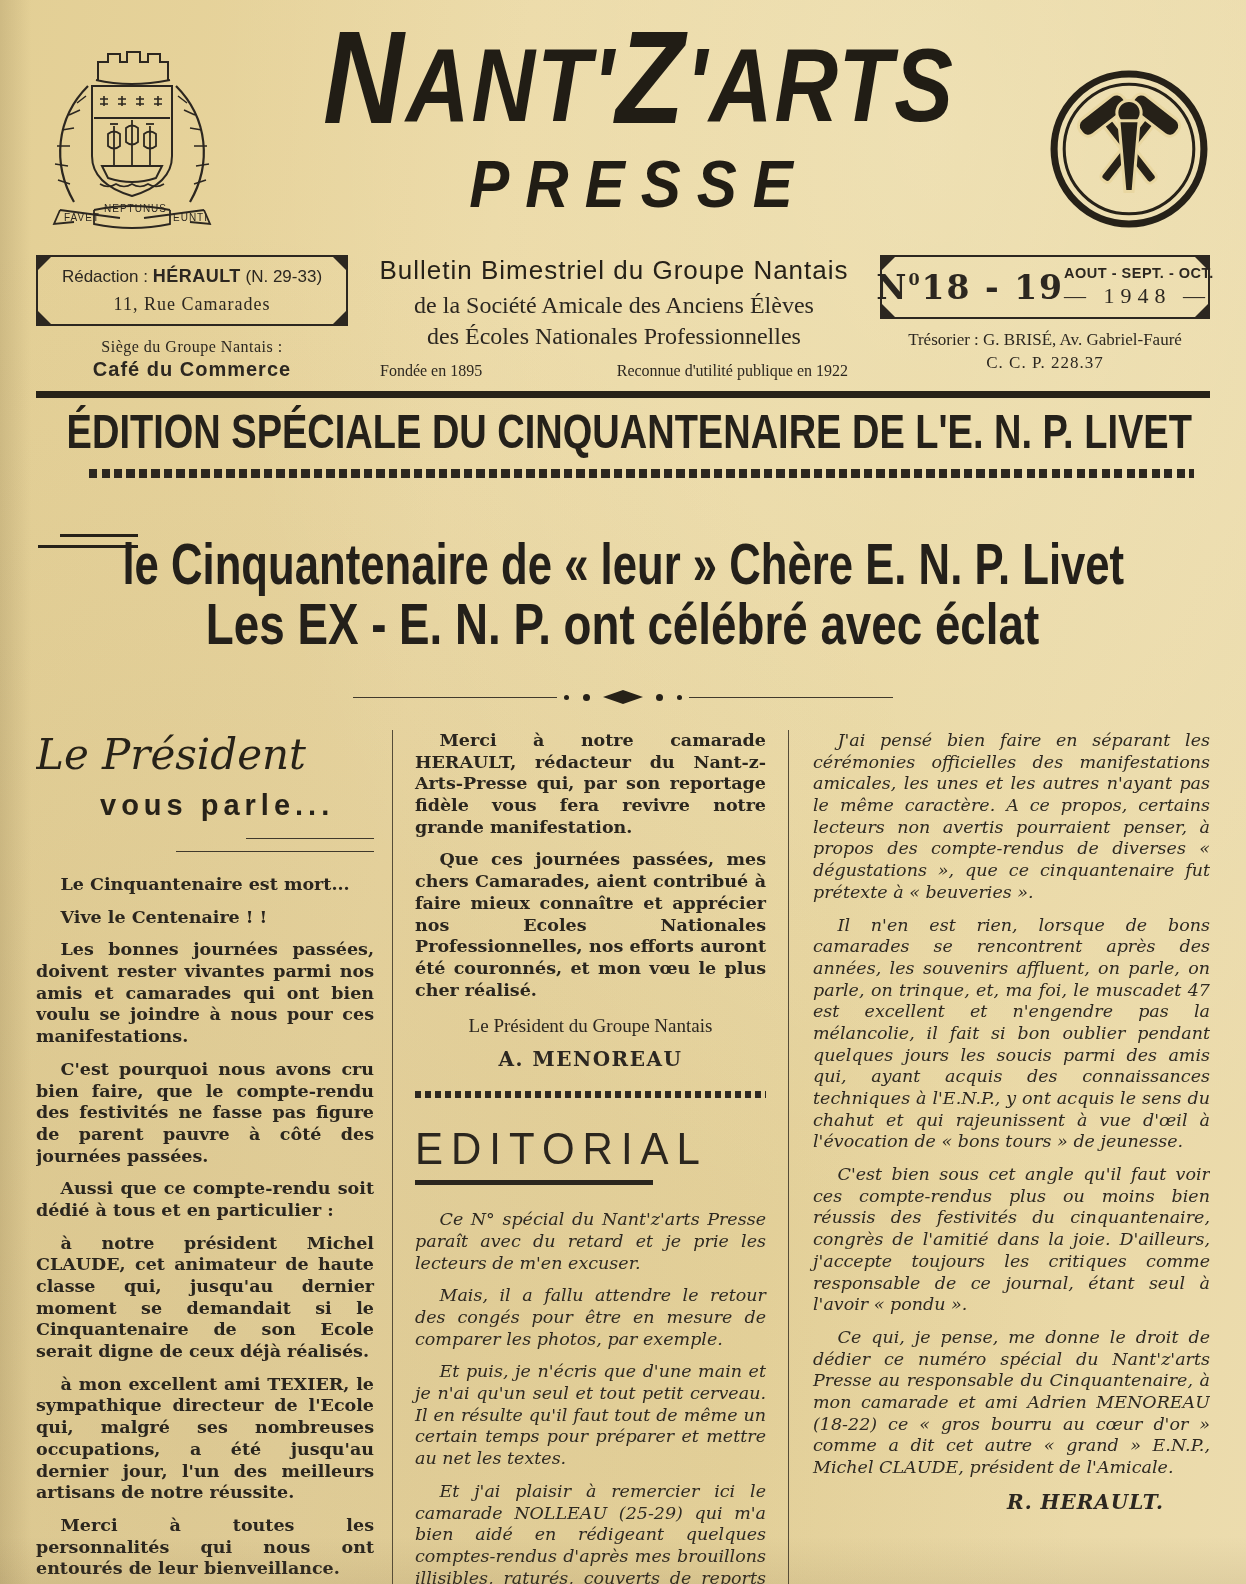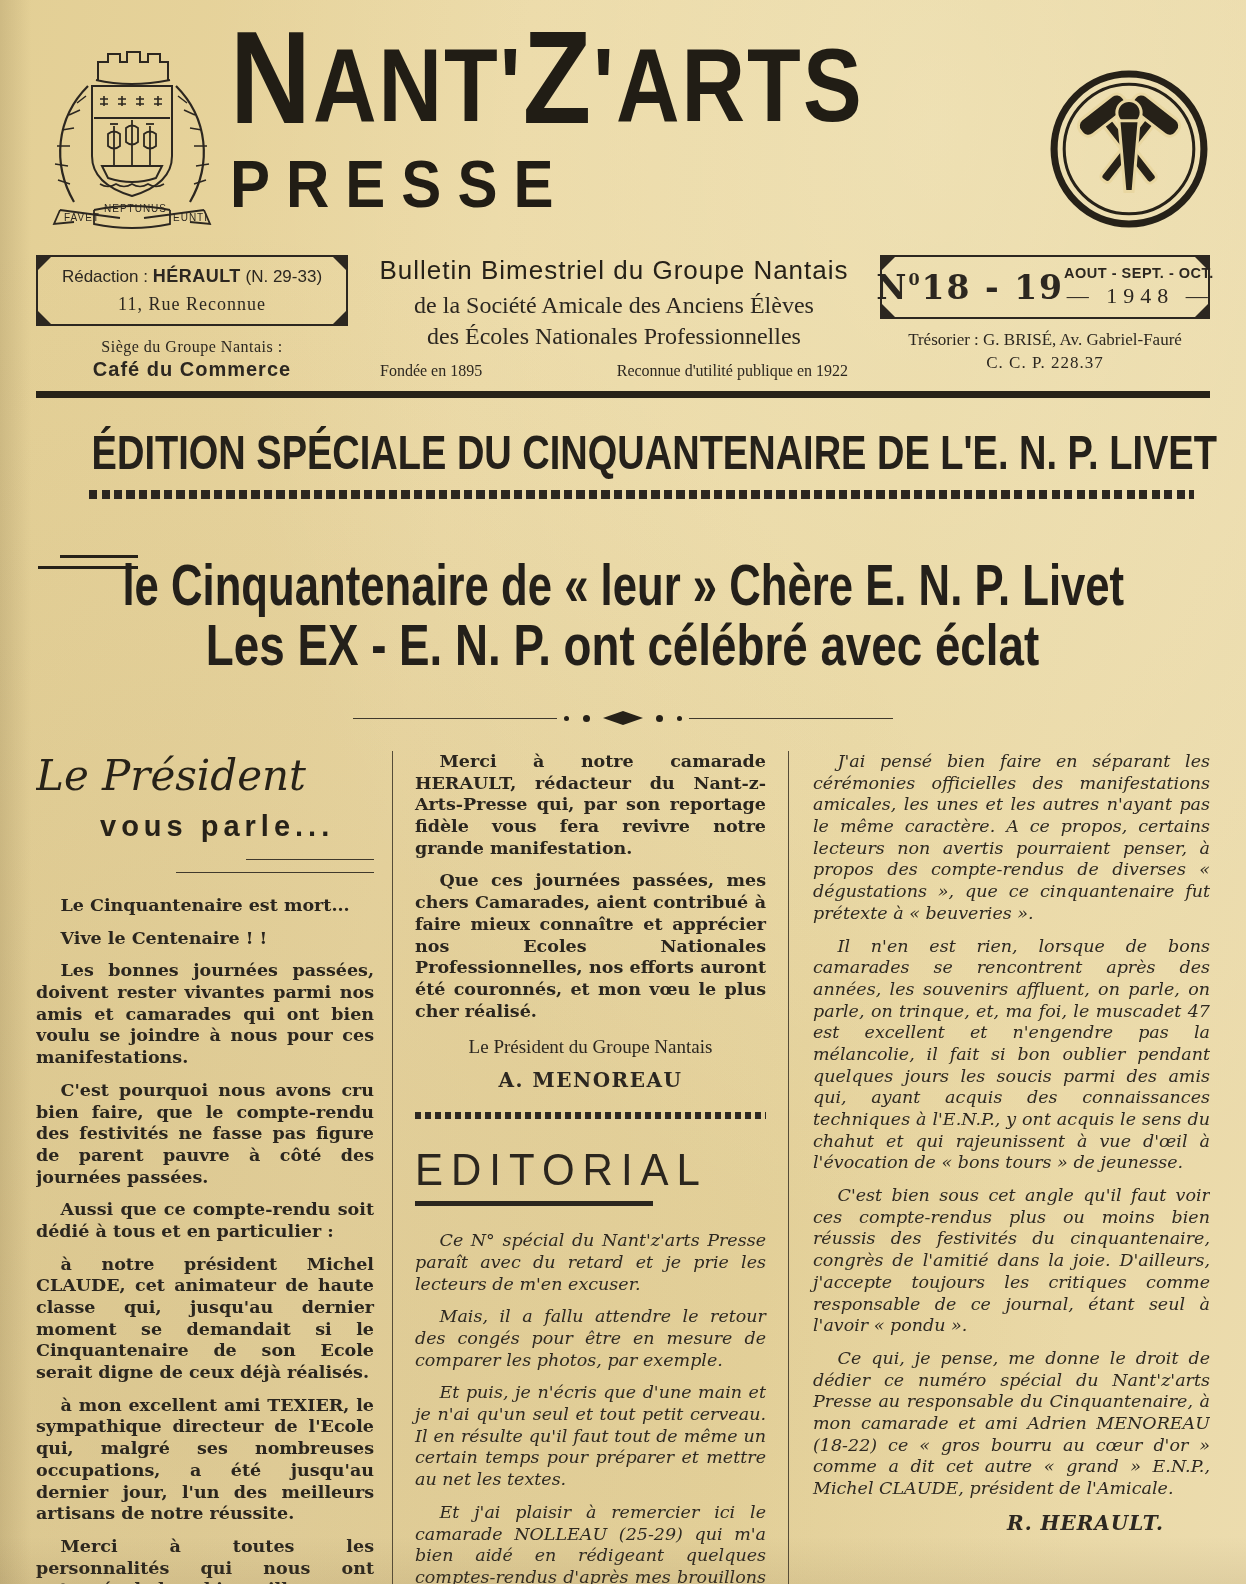--- a/index.html
+++ b/index.html
@@ -15,21 +15,21 @@
       linear-gradient(100deg,#e3cf95 0%,#ead7a2 35%,#e7d49d 65%,#ecdcae 100%);
     font-family:"Liberation Serif", serif;
   }
   .page::before{content:"";position:absolute;inset:0;pointer-events:none;
     background:linear-gradient(90deg, rgba(110,90,50,.18), transparent 2.5%),
                linear-gradient(0deg, rgba(110,90,50,.10), transparent 3%);}
 
   
   .masthead{display:flex;align-items:flex-start;padding:26px 36px 0 30px;}
   .crest{width:200px;flex:0 0 auto;margin-top:8px;}
-  .title-block{flex:1;margin-top:10px;}
+  .title-block{flex:1;text-align:center;margin-top:10px;font-style:italic;}
   .title{
     font-family:"Liberation Sans", sans-serif;font-weight:bold;
     font-size:88px;line-height:.95;color:#211d15;letter-spacing:2px;
     transform:scaleY(1.18);transform-origin:center top;white-space:nowrap;margin:0;
   }
   .title .big{font-size:112px;line-height:0;vertical-align:-2px;}
   .title2{
     font-family:"Liberation Sans", sans-serif;font-weight:bold;
     font-size:60px;letter-spacing:16px;color:#211d15;
     transform:scaleY(1.1);margin-top:30px;
@@ -57,30 +57,30 @@
   .seat-value{font-family:"Liberation Sans",sans-serif;font-weight:bold;font-size:20px;letter-spacing:1px;margin-top:2px;}
 
   .bull1{font-family:"Liberation Sans",sans-serif;font-size:26px;letter-spacing:1px;color:#262118;}
   .bull2{font-size:24px;margin-top:6px;}
   .bull3{font-size:24px;margin-top:4px;}
   .bull-bottom{display:flex;justify-content:space-between;font-size:16px;margin-top:12px;padding:0 6px;}
 
   .issue-box{display:flex;align-items:center;justify-content:center;padding:8px 8px;}
   .issue-left{font-family:"DejaVu Serif",serif;font-weight:bold;font-size:33px;letter-spacing:2px;white-space:nowrap;}
   .issue-left sup{font-size:16px;vertical-align:14px;}
-  .issue-right{text-align:right;}
+  .issue-right{text-align:left;}
   .issue-months{font-family:"Liberation Sans",sans-serif;font-weight:bold;font-size:14.5px;letter-spacing:.5px;white-space:nowrap;}
   .issue-year{font-size:22px;letter-spacing:6px;margin-top:2px;}
   .treasurer{font-size:17px;text-align:center;margin-top:11px;}
   .ccp{font-size:17px;text-align:center;margin-top:3px;letter-spacing:1px;}
 
   .thick-rule{height:7px;background:#272218;margin:10px 36px 0 36px;}
 
   
-  .special-banner{margin-top:33px;text-align:right;padding-left:37px;}
+  .special-banner{margin-top:12px;text-align:left;padding-left:37px;}
   .special-banner h2{
     margin:0;font-family:"Liberation Sans",sans-serif;font-weight:bold;
     font-size:40px;color:#25211a;white-space:nowrap;display:inline-block;
     transform:scale(.95,1.18);transform-origin:center;
   }
   .dotted-rule{height:9px;margin:14px 52px 0 52px;
     background:repeating-linear-gradient(90deg,#2c2720 0 8px,transparent 8px 12.5px);}
 
   
   .headline{position:relative;text-align:center;margin-top:30px;}
@@ -211,21 +211,21 @@
   </header>
 
   <section class="info-row">
     <div class="info-left">
       <div class="corner-box">
         <div class="corner tl"></div>
         <div class="corner tr"></div>
         <div class="corner bl"></div>
         <div class="corner br"></div>
         <div class="box-line1"><span>Rédaction : </span><b>HÉRAULT</b><span> (N. 29-33)</span></div>
-        <div class="box-line2">11,  Rue  Reconnue</div>
+        <div class="box-line2">11,  Rue  Camarades</div>
       </div>
       <div class="seat">
         <div class="seat-label">Siège du Groupe Nantais :</div>
         <div class="seat-value">Café du Commerce</div>
       </div>
     </div>
 
     <div class="info-center">
       <div class="bull1">Bulletin Bimestriel du Groupe Nantais</div>
       <div class="bull2">de la Société Amicale des Anciens Élèves</div>

